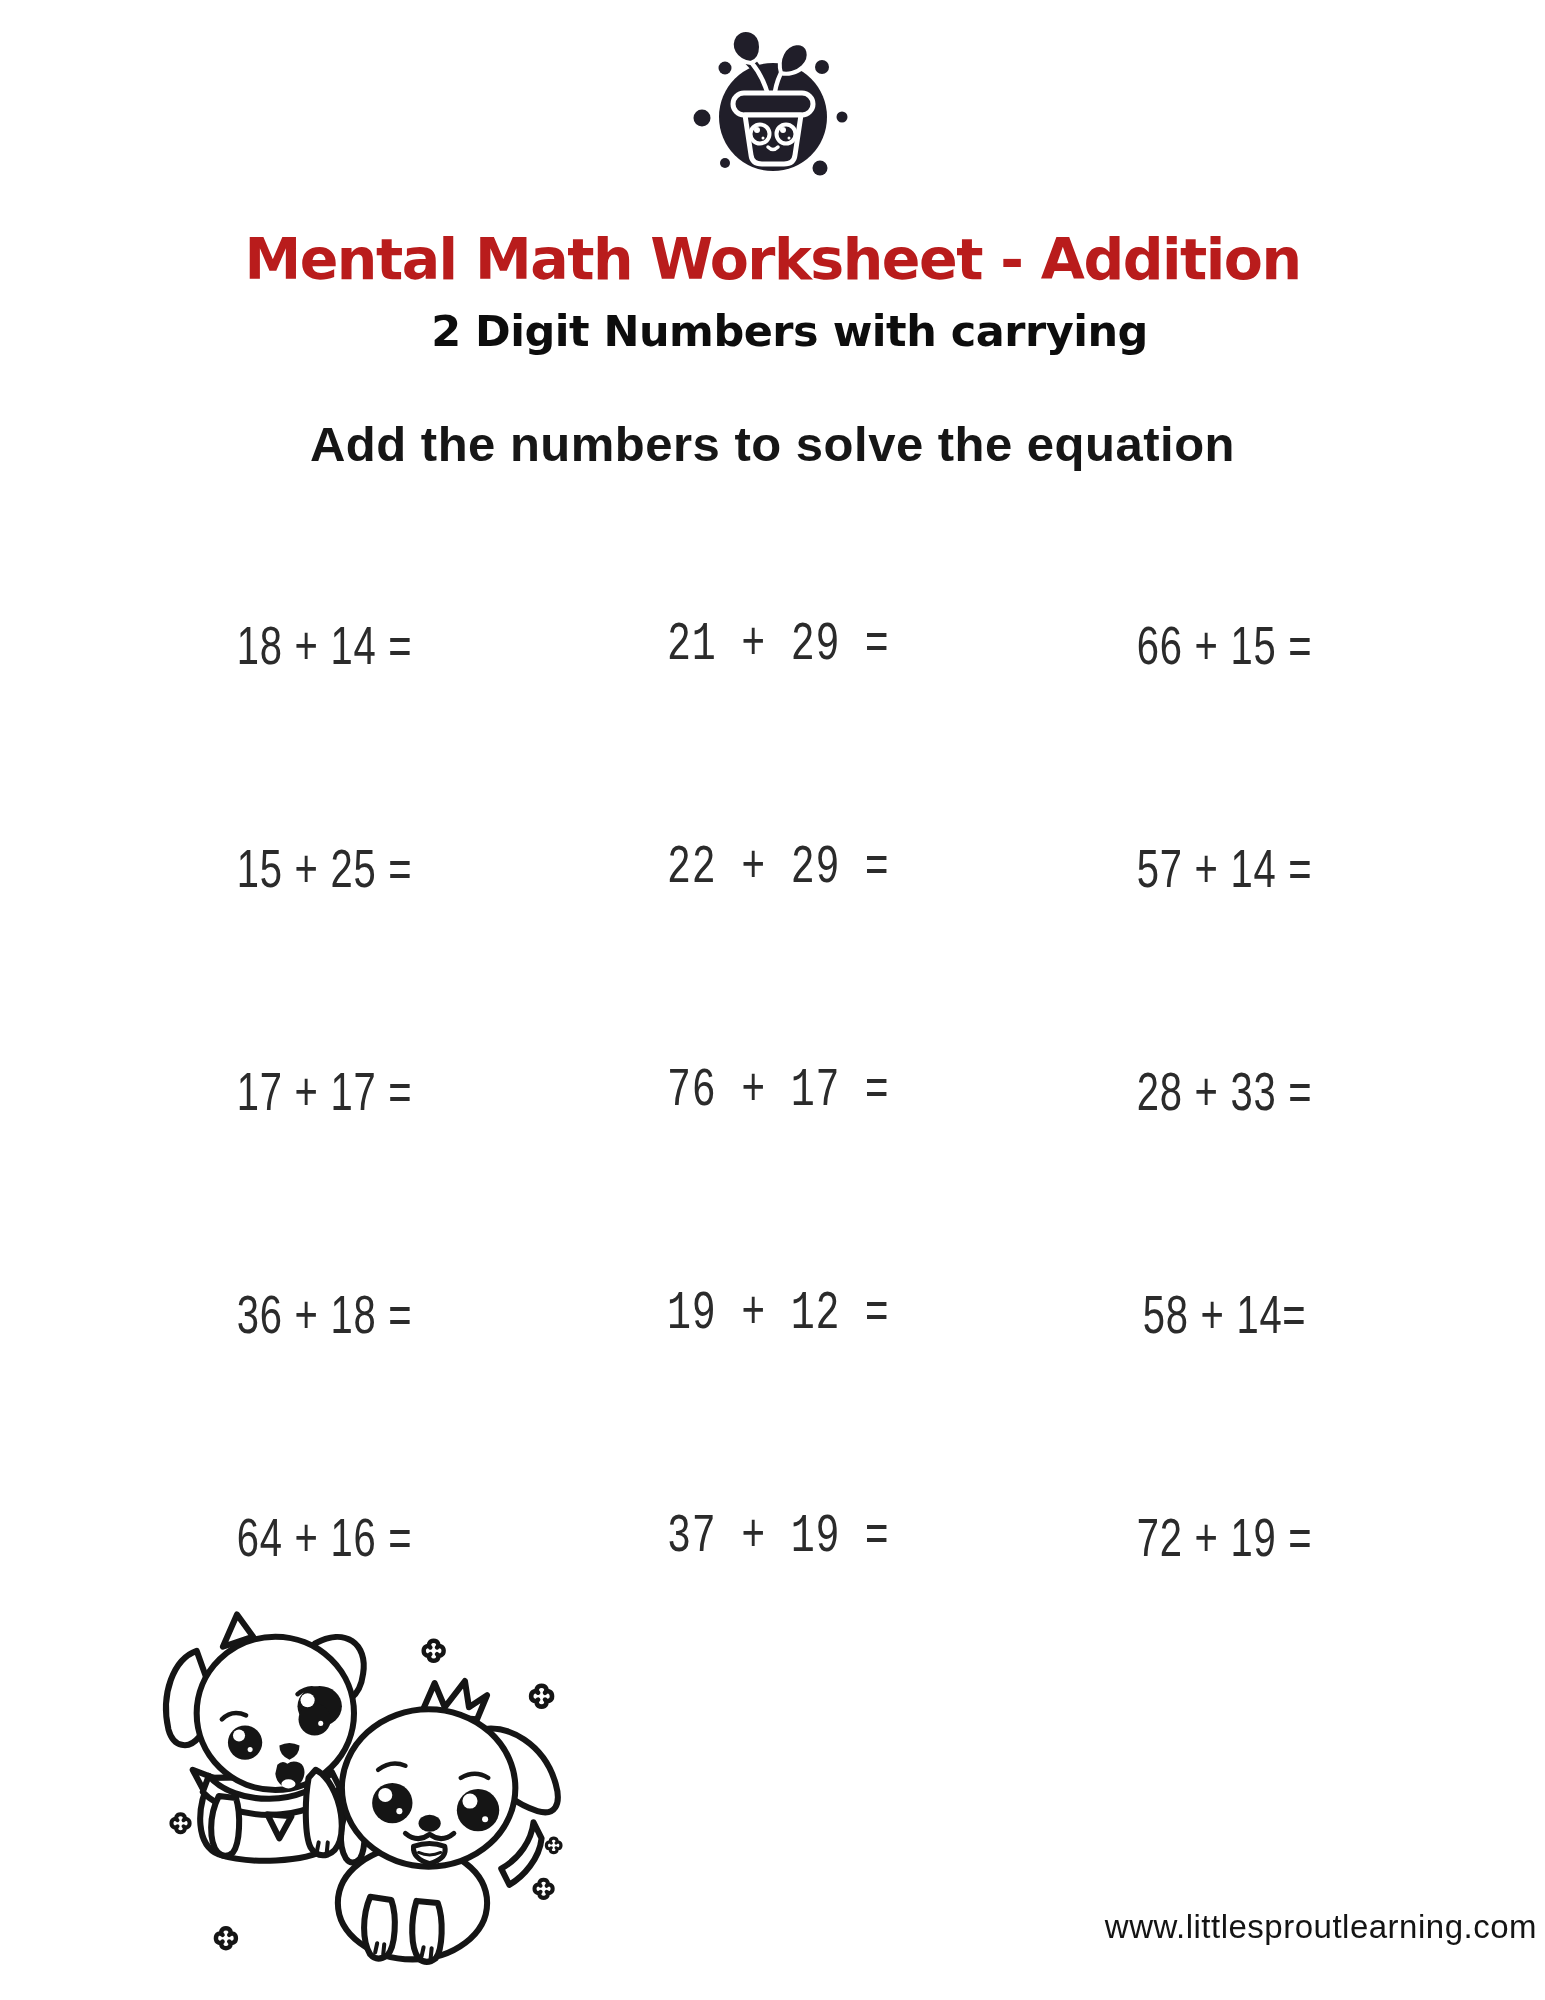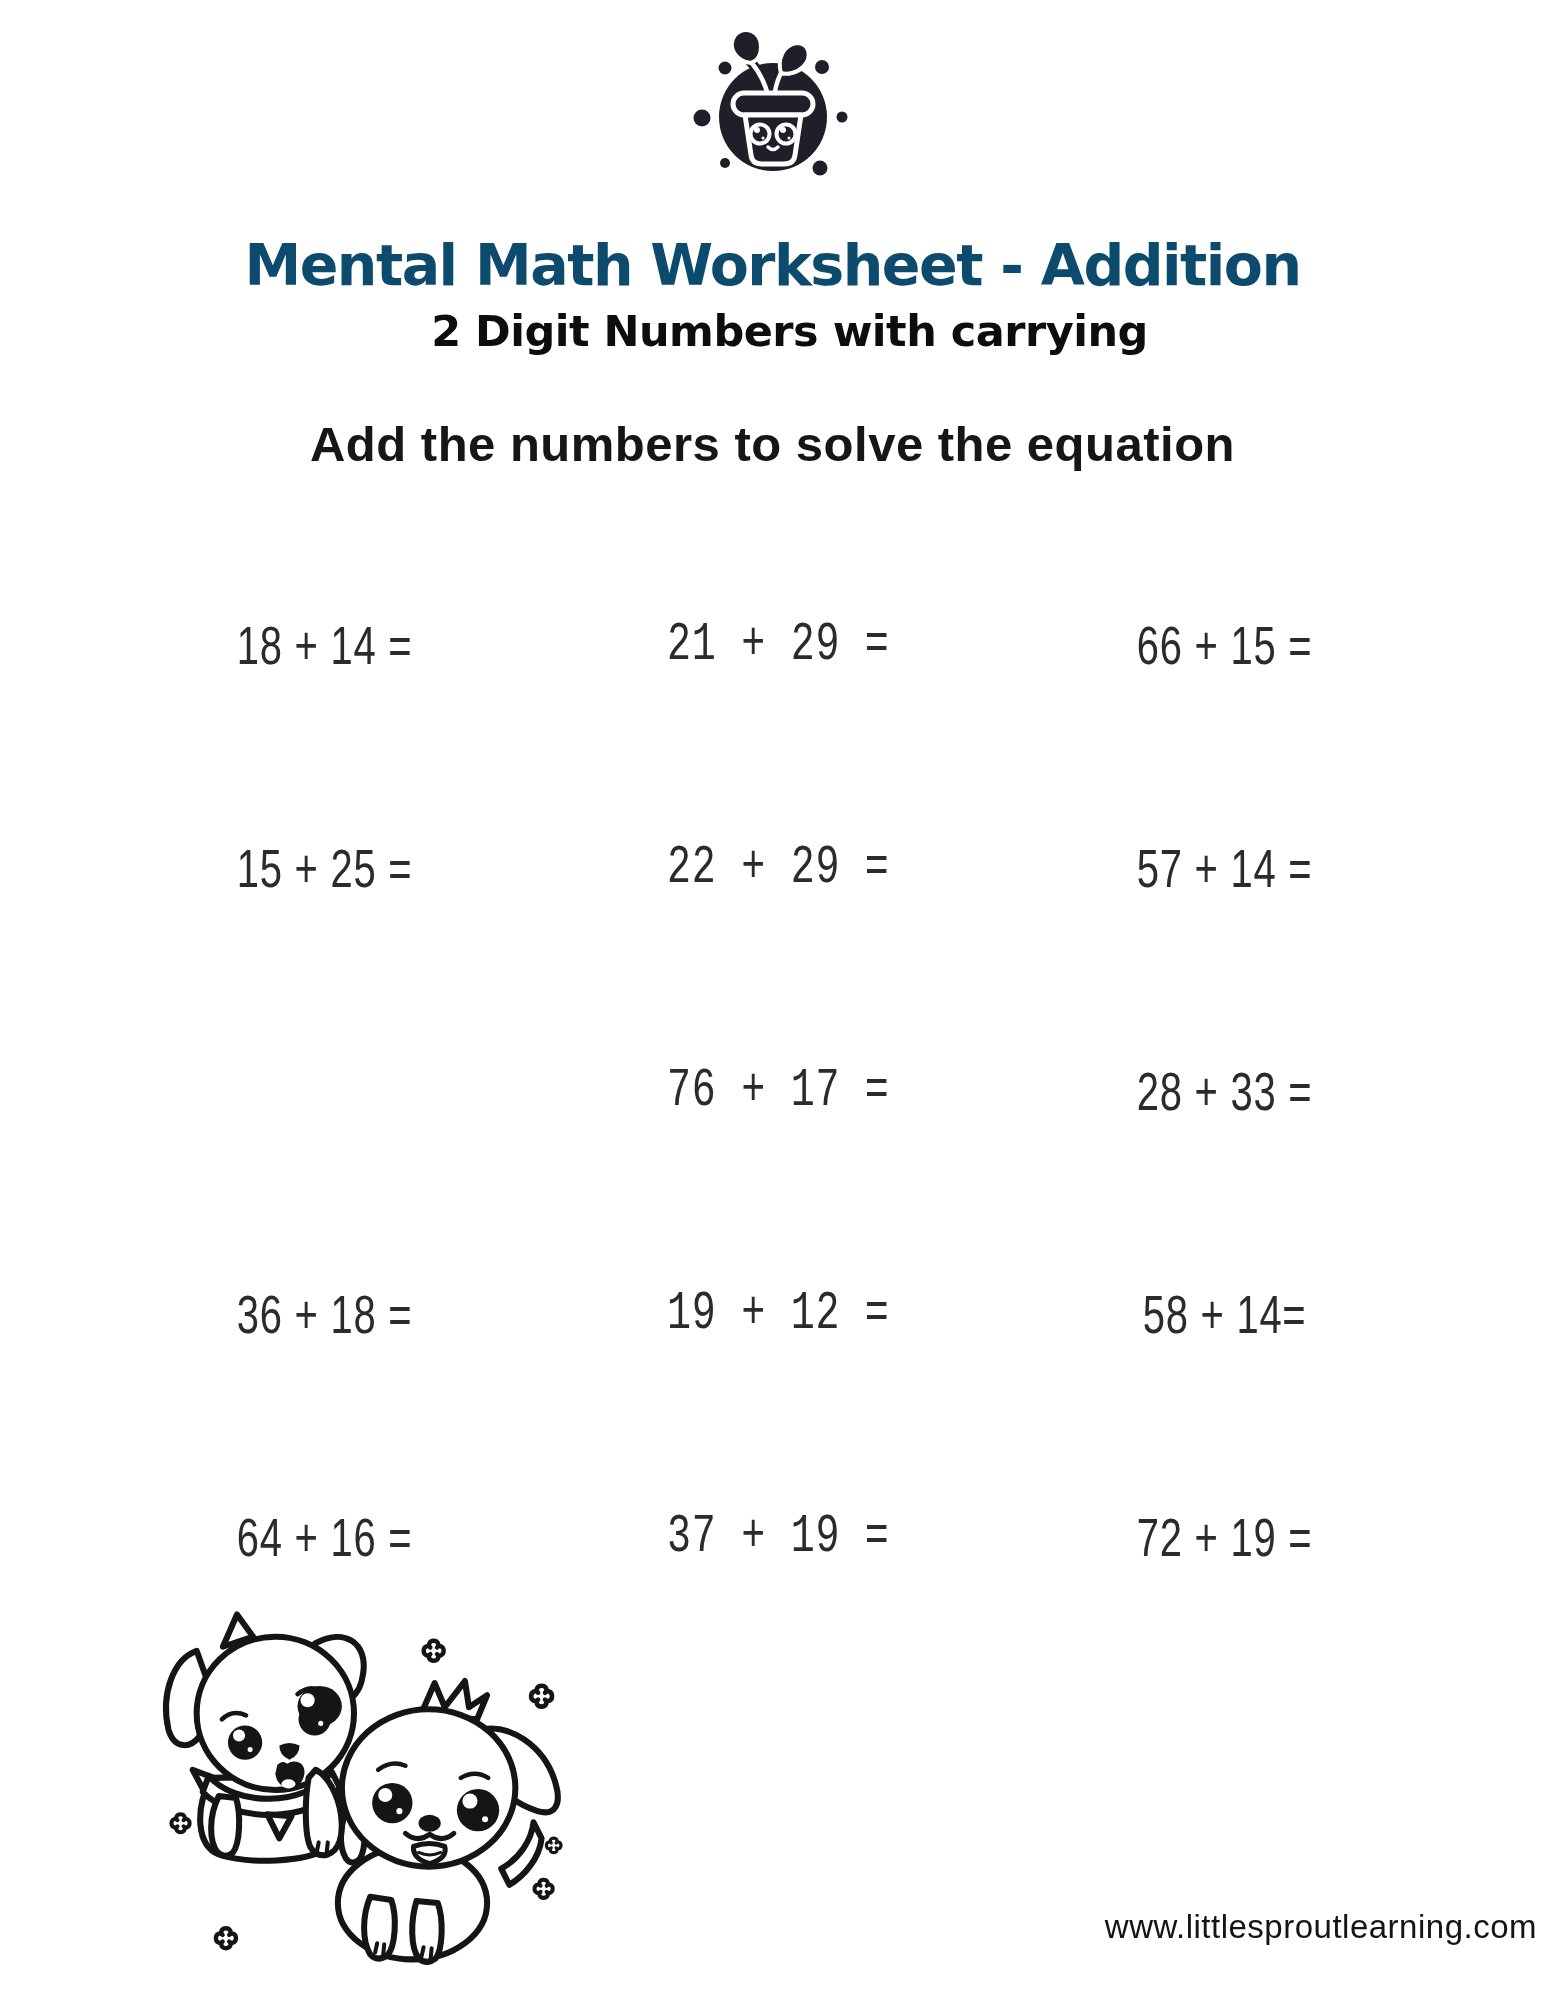--- a/index.html
+++ b/index.html
@@ -11,24 +11,24 @@
     overflow:hidden;
     font-family:"Liberation Sans", sans-serif;
     color:#1a1a1a;
   }
   
   .logo-wrap{
     position:absolute; left:673px; top:15px; width:200px; height:180px;
   }
   .title{
     position:absolute; left:0; right:0; top:222px;
-    margin:10px; text-align:center;
+    margin:4px; text-align:center;
     font-family:"DejaVu Sans", sans-serif;
     font-weight:bold; font-size:57px; letter-spacing:-1.5px;
-    color:#0c4a6e;
+    color:#b91c1c;
   }
   .subtitle{
     position:absolute; left:0; right:0; top:306px;
     margin:0; text-align:center;
     font-family:"DejaVu Sans", sans-serif;
     font-weight:bold; font-size:43px; letter-spacing:-0.5px;
     color:#0d0d0d;
     padding-left:34px;
   }
   .instruction{
@@ -115,20 +115,21 @@
   <p class="instruction">Add the numbers to solve the equation</p>
 
   <div class="eq c1 r1"><span>18 + 14 =</span></div>
   <div class="eq c2 r1"><span>21 + 29 =</span></div>
   <div class="eq c3 r1"><span>66 + 15 =</span></div>
 
   <div class="eq c1 r2"><span>15 + 25 =</span></div>
   <div class="eq c2 r2"><span>22 + 29 =</span></div>
   <div class="eq c3 r2"><span>57 + 14 =</span></div>
 
+  <div class="eq c1 r3"><span>17 + 17 =</span></div>
   <div class="eq c2 r3"><span>76 + 17 =</span></div>
   <div class="eq c3 r3"><span>28 + 33 =</span></div>
 
   <div class="eq c1 r4"><span>36 + 18 =</span></div>
   <div class="eq c2 r4"><span>19 + 12 =</span></div>
   <div class="eq c3 r4"><span>58 + 14=</span></div>
 
   <div class="eq c1 r5"><span>64 + 16 =</span></div>
   <div class="eq c2 r5"><span>37 + 19 =</span></div>
   <div class="eq c3 r5"><span>72 + 19 =</span></div>

